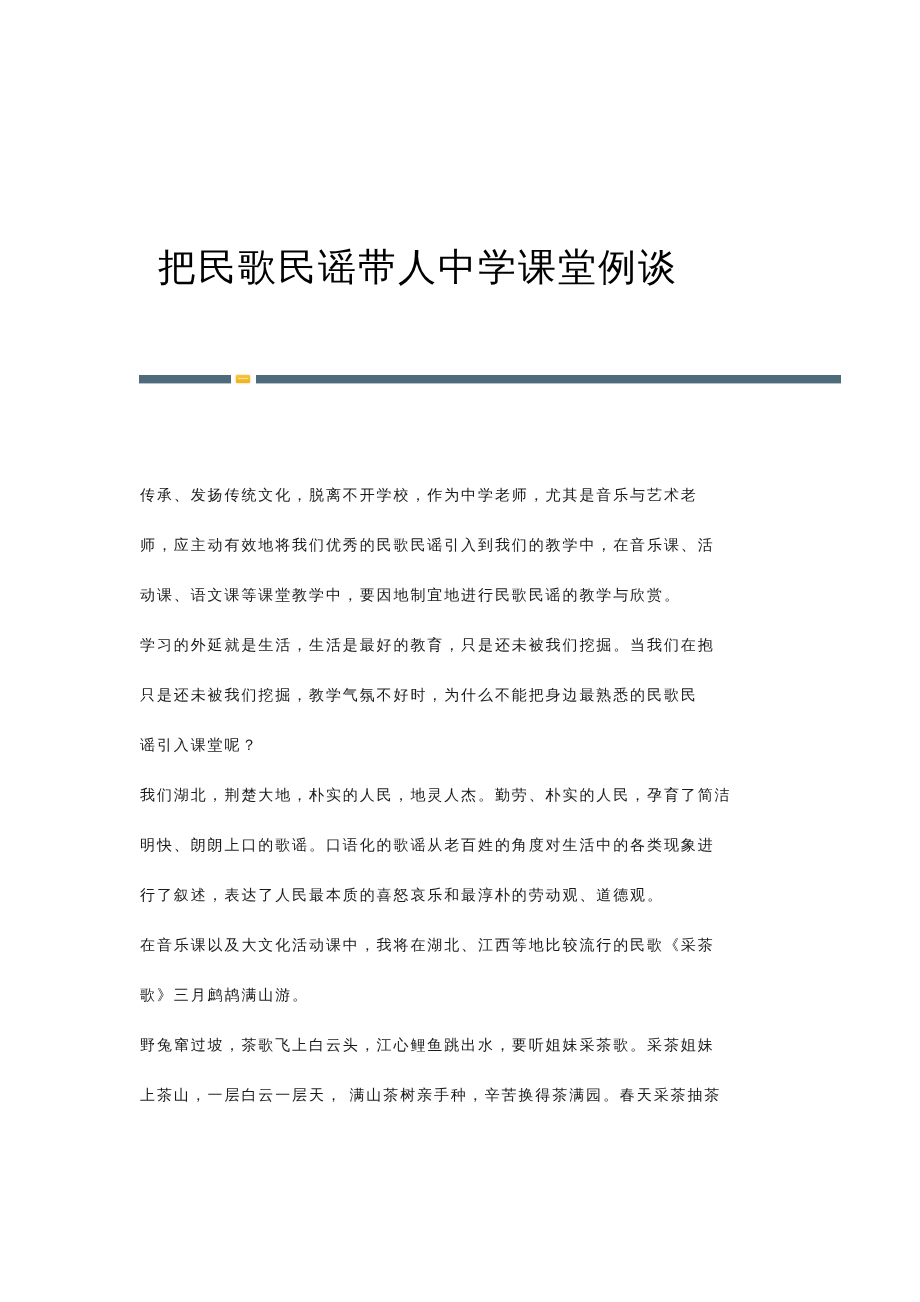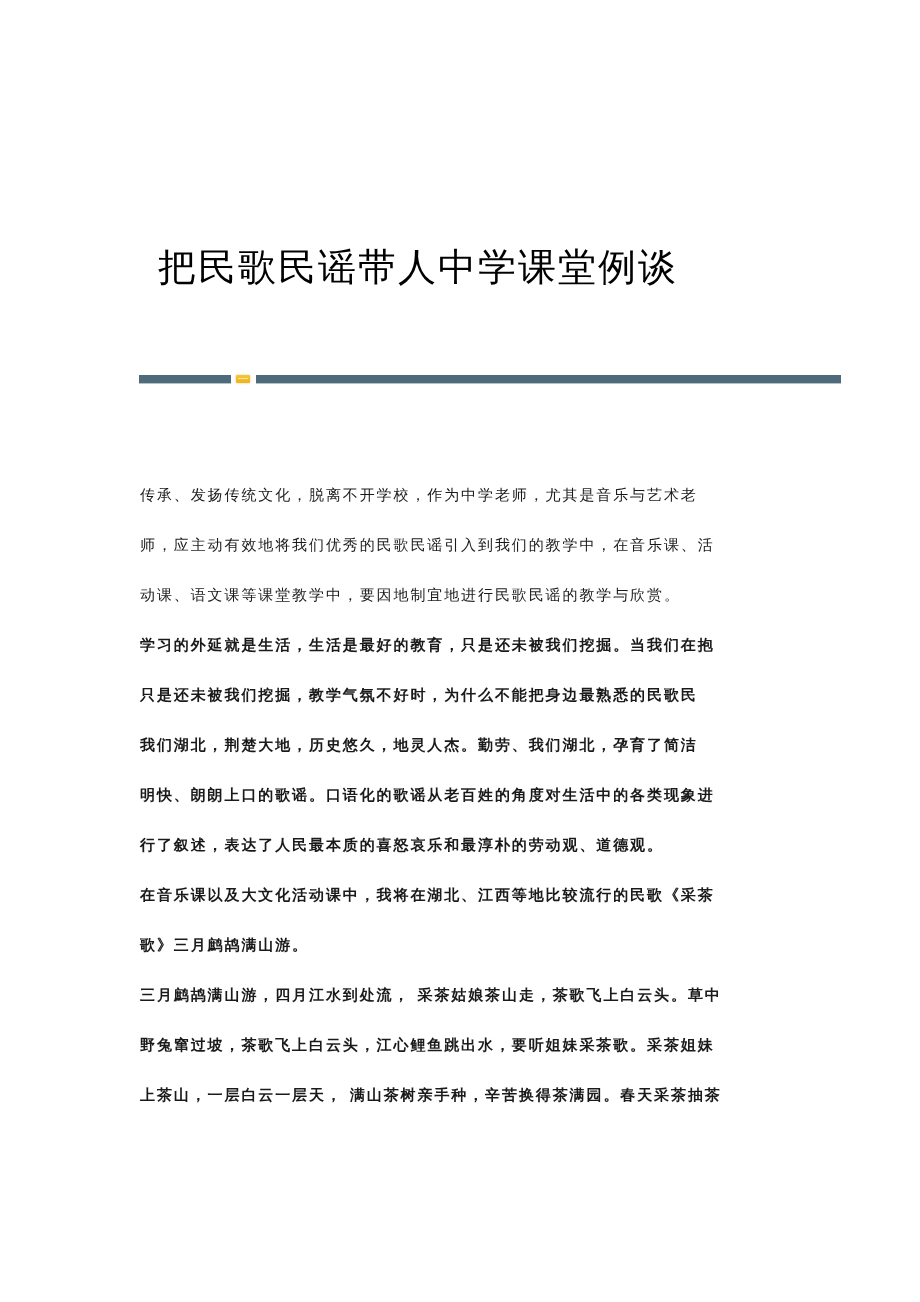--- a/index.html
+++ b/index.html
@@ -84,21 +84,20 @@
       letter-spacing: 1.9px;
       color: #1a1a1a;
     }
     .line {
       display: block;
       white-space: nowrap;
       height: 50px;
     }
     .para + .para {
       margin-top: 0;
-      font-weight: bold;
     }
   </style>
 </head>
 <body>
 
 <h1 class="title">把民歌民谣带人中学课堂例谈</h1>
 
 <div class="divider">
   <div class="bar-left"></div>
   <div class="ornament"></div>
@@ -107,28 +106,28 @@
 
 <div class="content">
   <p class="para">
     <span class="line">传承、发扬传统文化，脱离不开学校，作为中学老师，尤其是音乐与艺术老</span>
     <span class="line">师，应主动有效地将我们优秀的民歌民谣引入到我们的教学中，在音乐课、活</span>
     <span class="line">动课、语文课等课堂教学中，要因地制宜地进行民歌民谣的教学与欣赏。</span>
   </p>
   <p class="para">
     <span class="line">学习的外延就是生活，生活是最好的教育，只是还未被我们挖掘。当我们在抱</span>
     <span class="line">只是还未被我们挖掘，教学气氛不好时，为什么不能把身边最熟悉的民歌民</span>
+    <span class="line">谣引入课堂呢？</span>
   </p>
   <p class="para">
-    <span class="line">我们湖北，荆楚大地，历史悠久，地灵人杰。勤劳、我们湖北，孕育了简洁</span>
+    <span class="line">我们湖北，荆楚大地，朴实的人民，地灵人杰。勤劳、朴实的人民，孕育了简洁</span>
     <span class="line">明快、朗朗上口的歌谣。口语化的歌谣从老百姓的角度对生活中的各类现象进</span>
     <span class="line">行了叙述，表达了人民最本质的喜怒哀乐和最淳朴的劳动观、道德观。</span>
   </p>
   <p class="para">
     <span class="line">在音乐课以及大文化活动课中，我将在湖北、江西等地比较流行的民歌《采茶</span>
     <span class="line">歌》三月鹧鸪满山游。</span>
   </p>
   <p class="para">
-    <span class="line">三月鹧鸪满山游，四月江水到处流， 采茶姑娘茶山走，茶歌飞上白云头。草中</span>
     <span class="line">野兔窜过坡，茶歌飞上白云头，江心鲤鱼跳出水，要听姐妹采茶歌。采茶姐妹</span>
     <span class="line">上茶山，一层白云一层天， 满山茶树亲手种，辛苦换得茶满园。春天采茶抽茶</span>
   </p>
 </div>
 
 </body></html>

